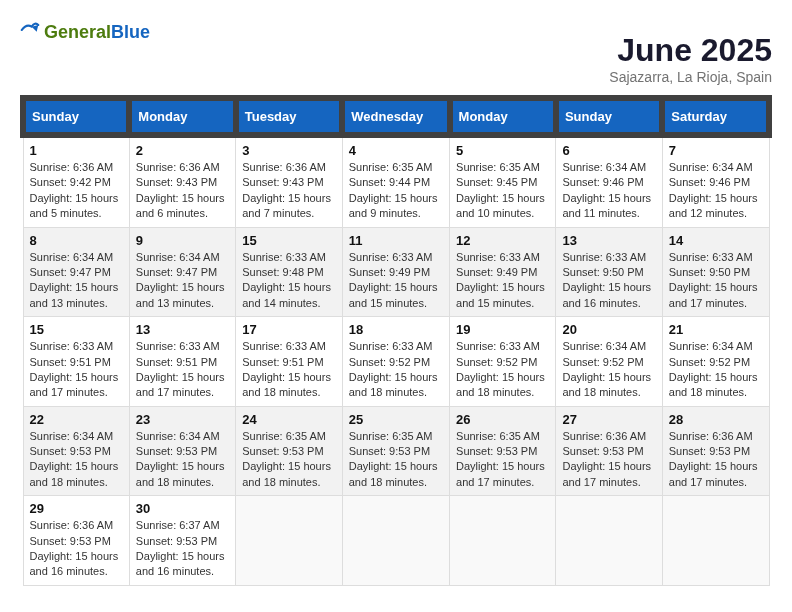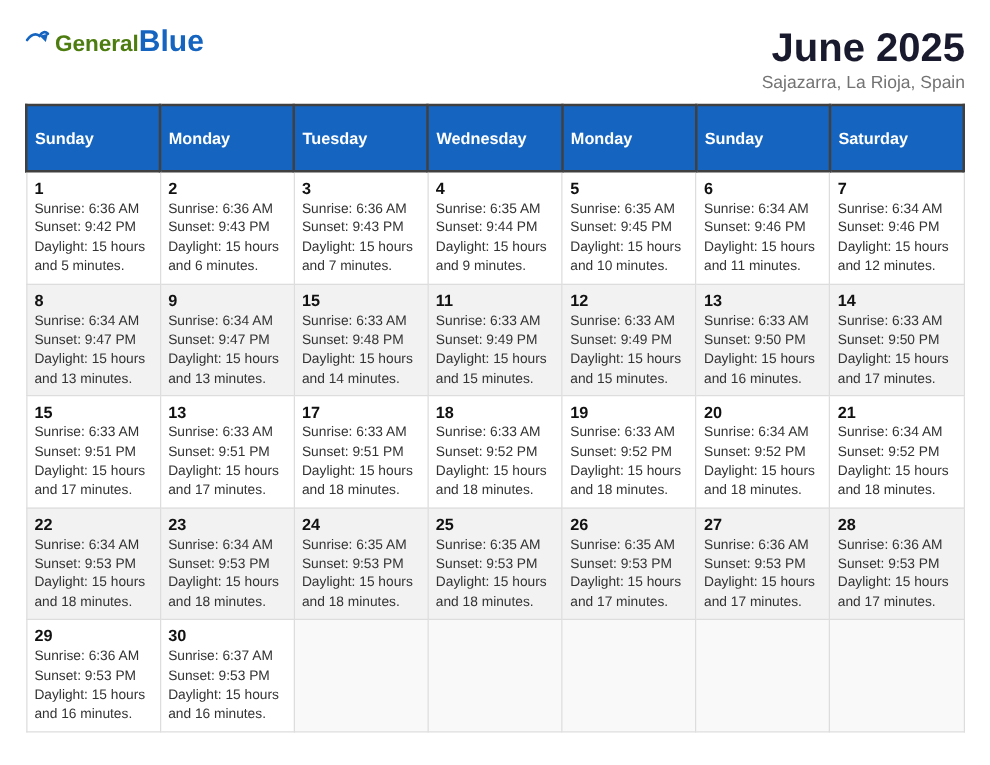--- a/index.html
+++ b/index.html
@@ -20,53 +20,54 @@
       display: flex;
       align-items: center;
       gap: 4px;
     }
     .logo-text-general {
       font-size: 18px;
       font-weight: bold;
       color: #4d7c0f;
     }
     .logo-text-blue {
-      font-size: 24px;
+      font-size: 18px;
       font-weight: bold;
       color: #1565c0;
     }
     .logo-icon {
       width: 20px;
       height: 20px;
     }
     .title-area {
       text-align: right;
+      margin-top: 12px;
     }
     .main-title {
       font-size: 32px;
       font-weight: bold;
       color: #1a1a2e;
     }
     .subtitle {
       font-size: 14px;
       color: #737373;
     }
     .calendar {
       width: 100%;
       border-collapse: collapse;
       border: 1px solid #ccc;
     }
     .calendar th {
       background-color: #1565c0;
       color: white;
       font-size: 13px;
       font-weight: bold;
-      padding: 18px 6px;
+      padding: 8px 6px;
       text-align: left;
-      border: 2px solid #404040;
+      border: 6px solid #404040;
     }
     .calendar td {
       vertical-align: top;
       padding: 5px 6px;
       border: 1px solid #ddd;
       font-size: 10px;
       color: #333;
       background: #fff;
       width: 108px;
       min-height: 80px;

